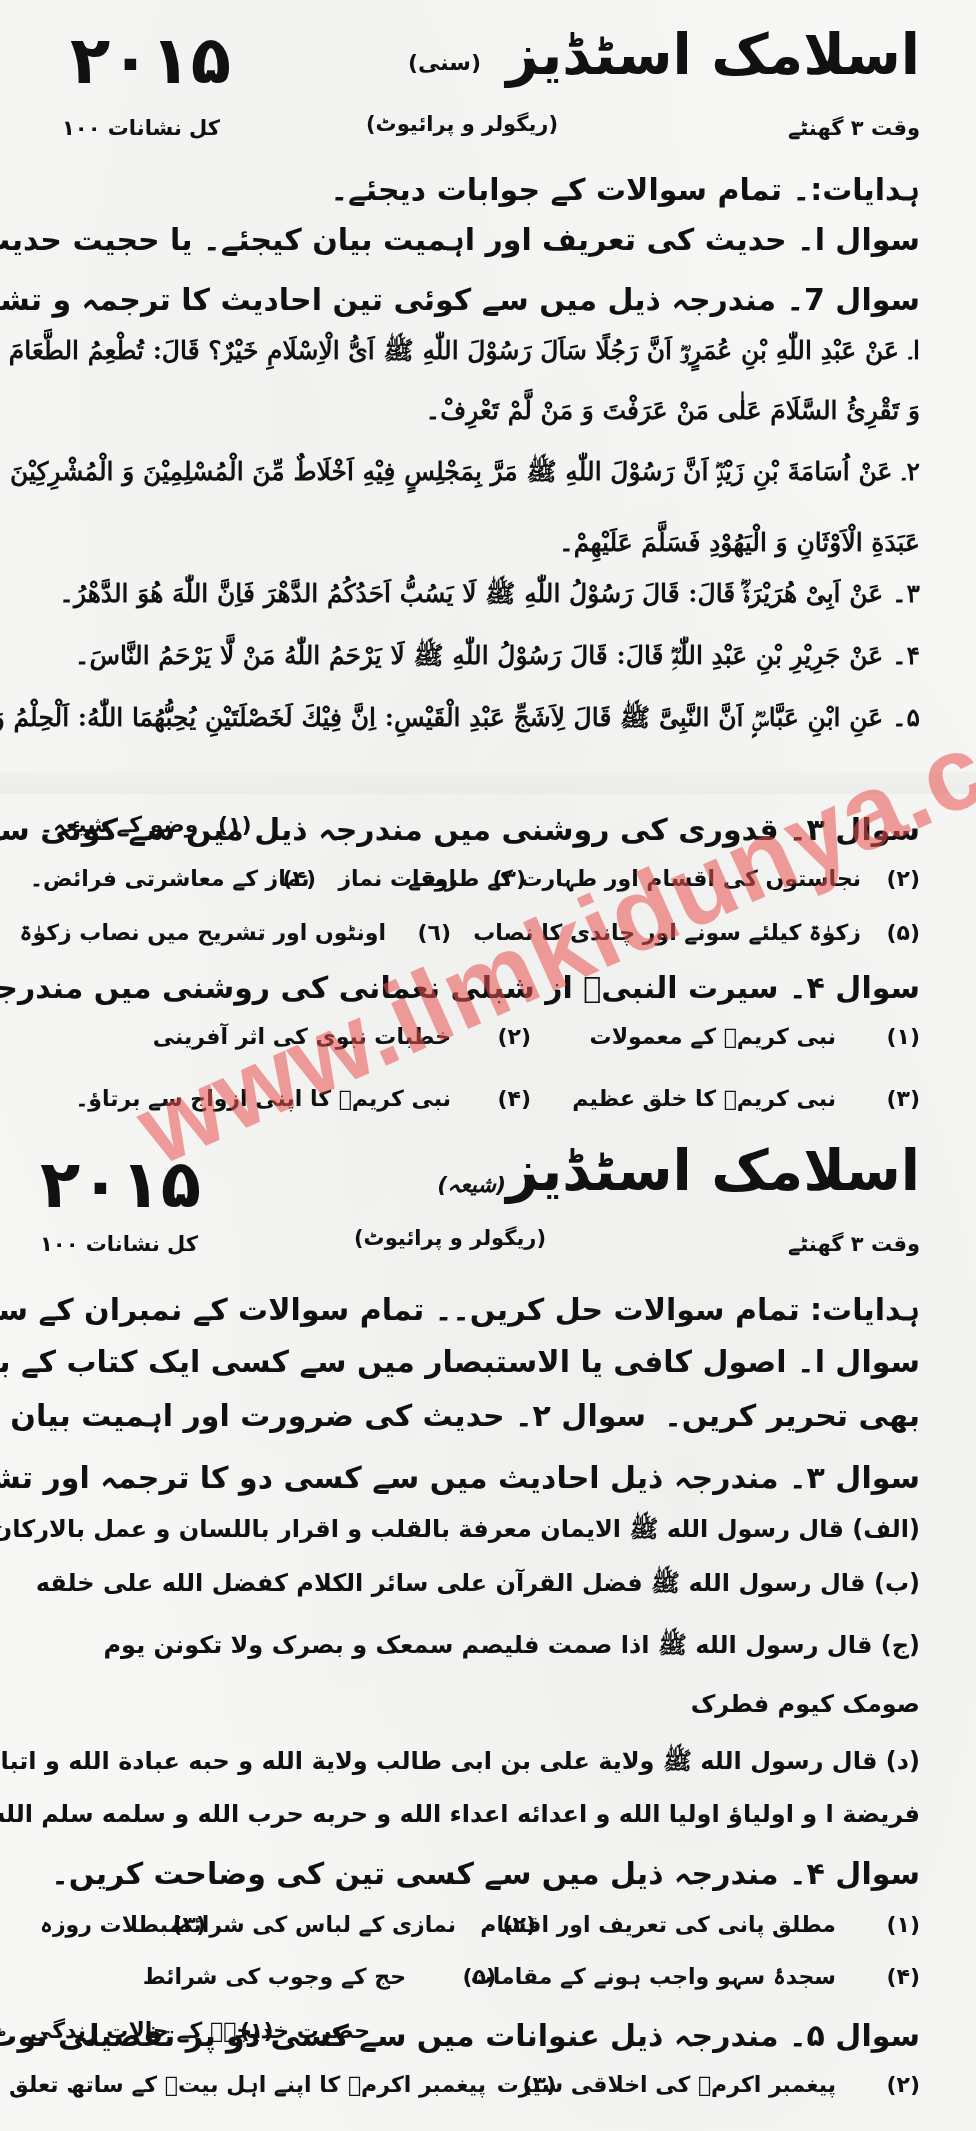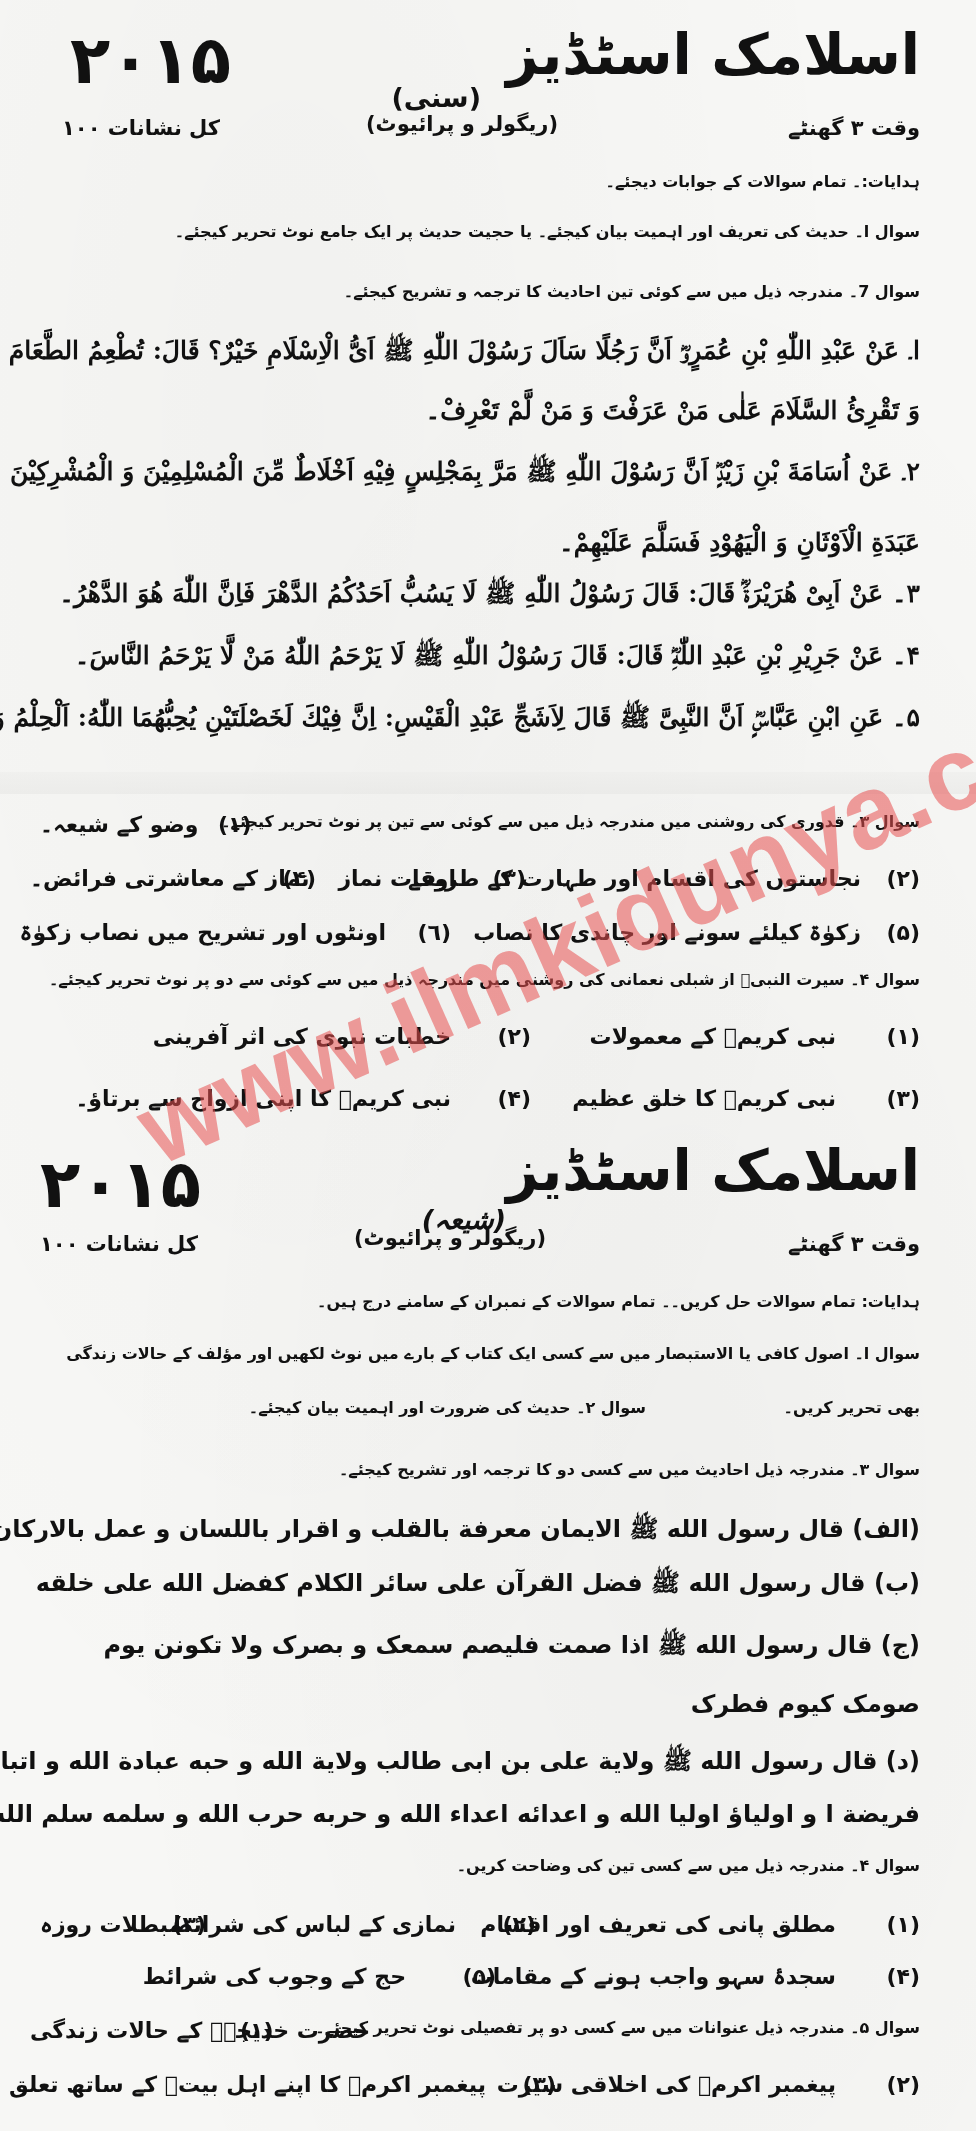--- a/index.html
+++ b/index.html
@@ -26,23 +26,23 @@
   }
   .title {
     font-size: 56px; font-family: "DejaVu Sans", sans-serif; font-weight: bold;
     letter-spacing: -1px;
     text-align: right;
   }
   .year {
     position: absolute; font-size: 66px; font-weight: bold;
     font-family: "DejaVu Sans", sans-serif; direction: rtl;
   }
-  .sect { font-size: 27px; margin-top: 32px; }
+  .sect { font-size: 22px; }
   .meta { font-size: 21px; }
-  .urdu { font-size: 16px; }
+  .urdu { font-size: 30px; }
   .arabic { font-size: 25px; font-family: "DejaVu Serif", serif; }
   .arabic2 { font-size: 24px; font-family: "DejaVu Sans", sans-serif; }
   .divider {
     position: absolute; left: 0; width: 976px; height: 22px;
     background: linear-gradient(#ececea, #e4e4e2);
     opacity: 0.5;
   }
   .watermark {
     position: absolute;
     left: 120px; top: 1080px;

